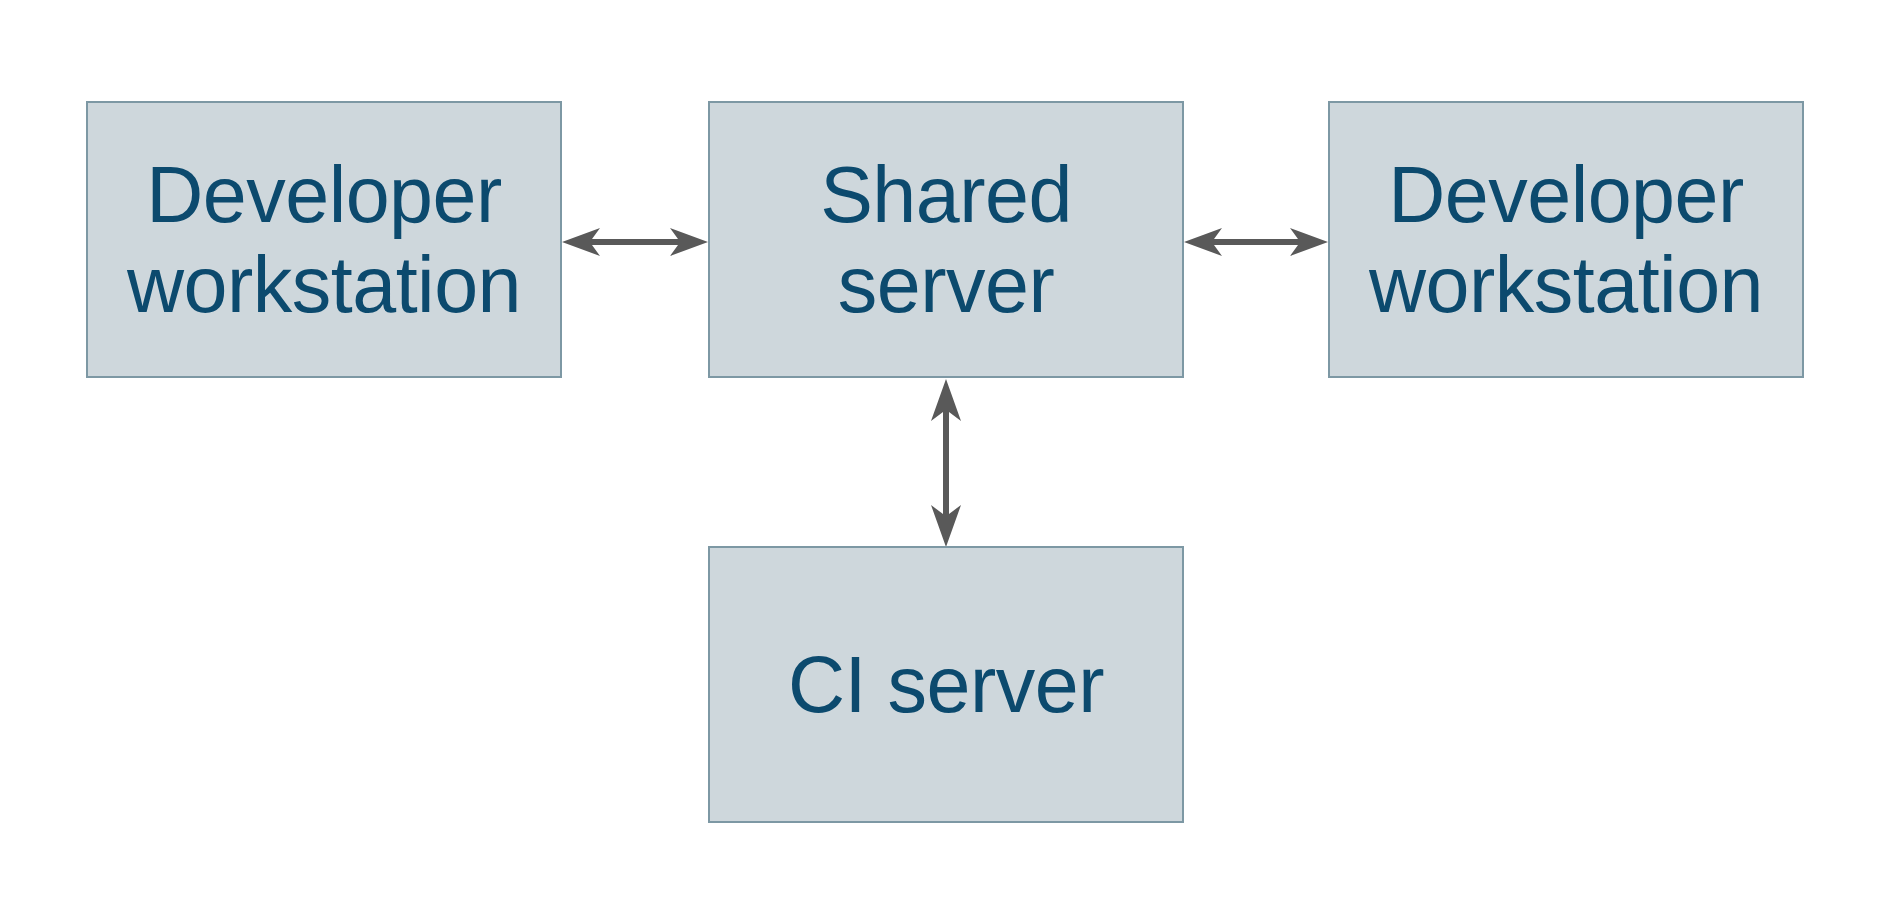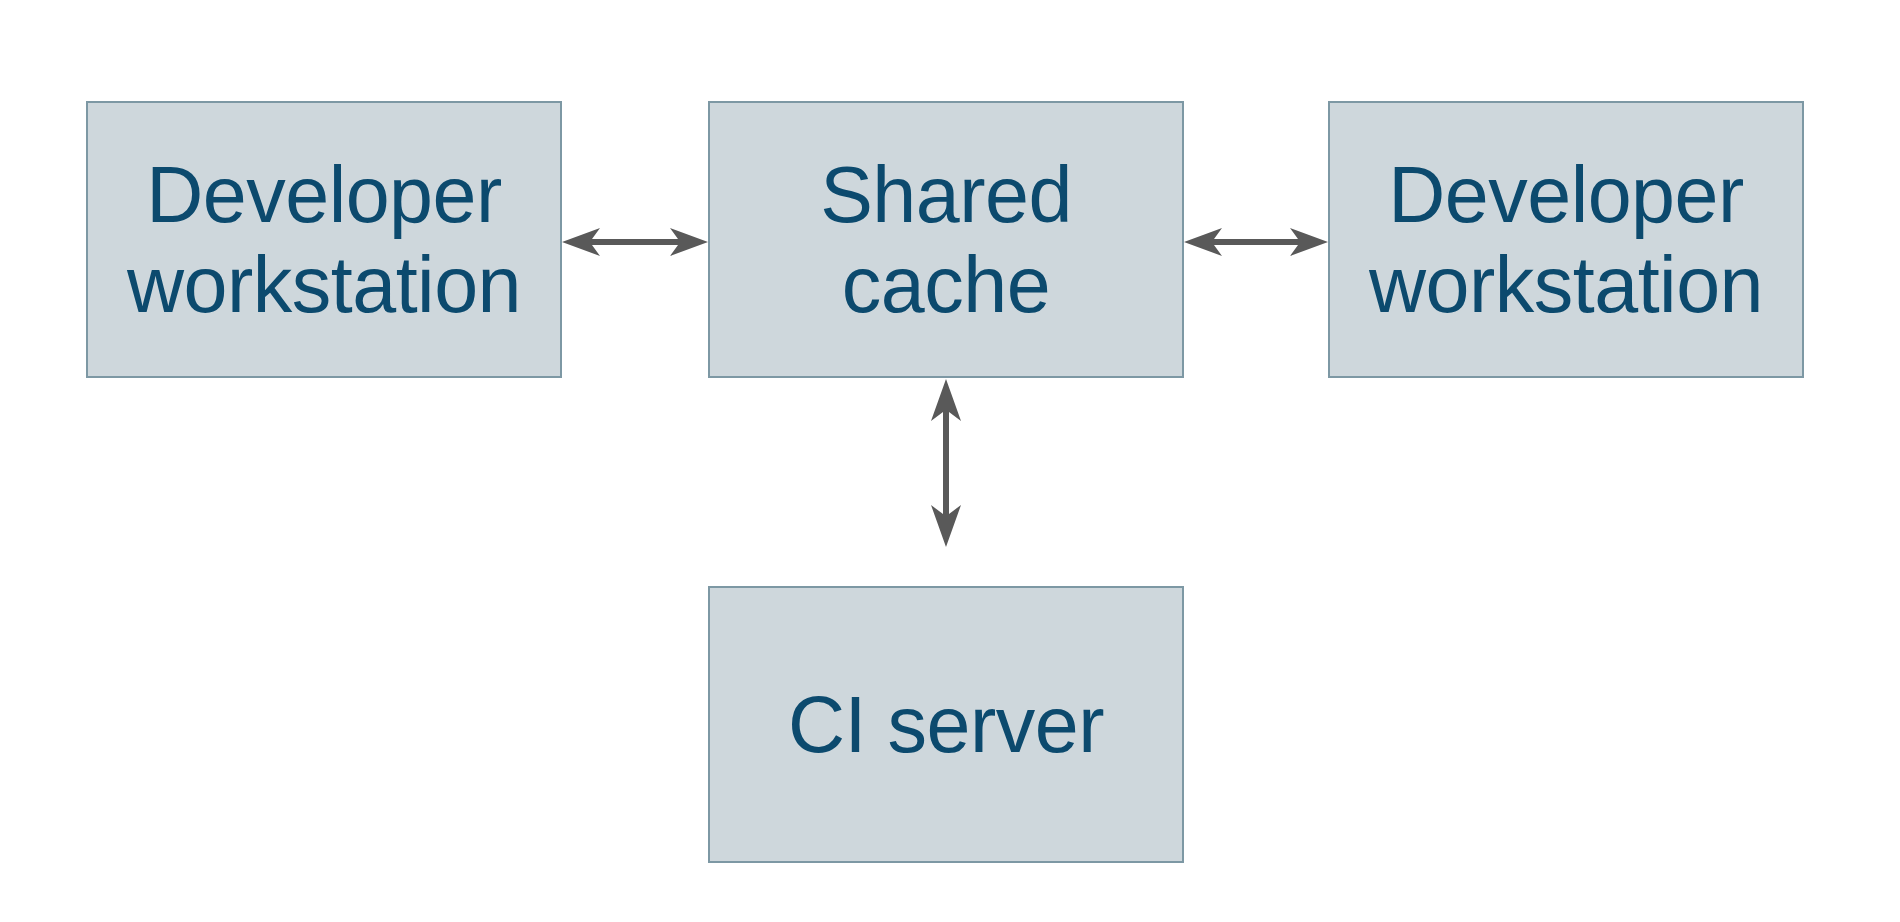--- a/index.html
+++ b/index.html
@@ -102,25 +102,25 @@
     </svg>
   </div>
 
   <div class="node" style="left:86px; top:101px; width:476px; height:277px;">
     <span class="node-label">Developer
 workstation</span>
   </div>
 
   <div class="node" style="left:708px; top:101px; width:476px; height:277px;">
     <span class="node-label">Shared
-cache</span>
+server</span>
   </div>
 
   <div class="node" style="left:1328px; top:101px; width:476px; height:277px;">
     <span class="node-label">Developer
 workstation</span>
   </div>
 
-  <div class="node" style="left:708px; top:546px; width:476px; height:277px;margin-top:40px;">
+  <div class="node" style="left:708px; top:546px; width:476px; height:277px;">
     <span class="node-label">CI server</span>
   </div>
 
 </div>
 
 </body></html>

